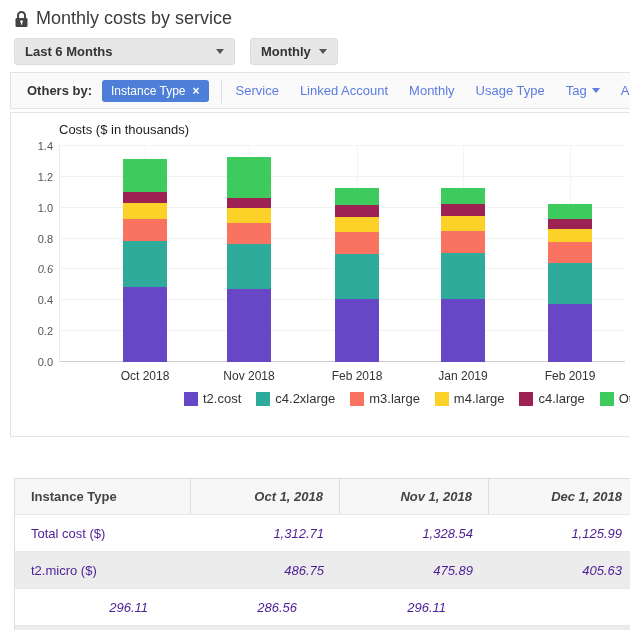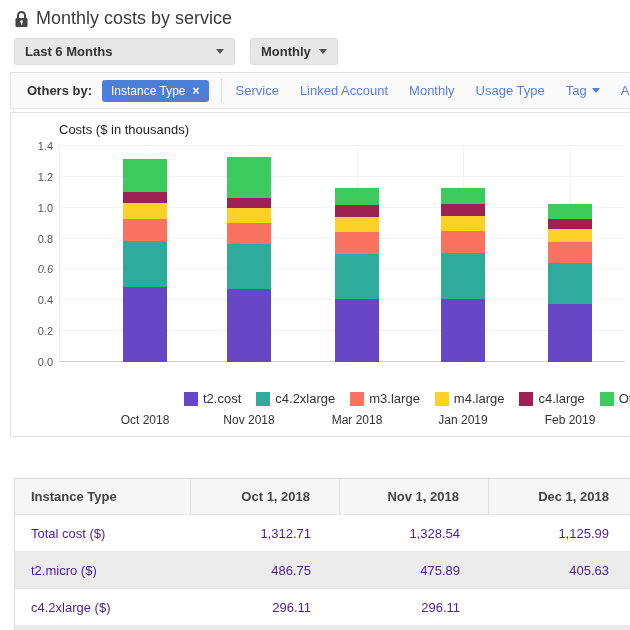--- a/index.html
+++ b/index.html
@@ -34,36 +34,36 @@
   .chart-card { position:absolute; left:10px; top:112px; width:700px; height:325px; background:#fff;
     border:1px solid #e3e3e3; }
   .chart-title { position:absolute; left:48px; top:9px; font-size:13px; color:#1d1d1d; }
   .plot { position:absolute; left:0; top:33px; width:700px; height:216px; }
   .hgrid { position:absolute; left:48px; width:566px; height:1px; background:#f2f2f2; }
   .hgrid.base { background:#cfcfcf; }
   .vgrid { position:absolute; top:0; bottom:0; width:1px; background:#f4f4f4; }
   .yaxisline { position:absolute; left:48px; top:0; bottom:0; width:1px; background:#ececec; }
   .ytick { position:absolute; width:36px; text-align:right; font-size:11px; color:#555; left:6px; }
   .bar-seg { position:absolute; width:44px; }
-  .xlabel { position:absolute; top:256px; width:90px; text-align:center; font-size:12px; color:#333;margin-top:44px; }
+  .xlabel { position:absolute; top:256px; width:90px; text-align:center; font-size:12px; color:#333; }
   .legend { position:absolute; left:173px; top:278px; display:flex; align-items:center; gap:15px; white-space:nowrap; }
   .legend-item { display:flex; align-items:center; gap:5px; font-size:13px; color:#333; cursor:pointer; }
   .swatch { width:14px; height:14px; display:inline-block; }
 
   
   .cost-table { position:absolute; left:14px; top:478px; width:700px; border:1px solid #ddd; }
   .trow { display:flex; }
   .thead { background:#f7f7f7; height:35px; }
   .thead .tcell { font-weight:bold; color:#444; border-right:1px solid #ddd; }
   .thead .tcell:last-child { border-right:none; }
   .tdata { height:37px; border-top:1px solid #e8e8e8; background:#fff; }
   .tdata.alt { background:#ececec; }
   .tcell { font-size:13px; color:#4c1d95; display:flex; align-items:center; }
   .tcell.c0 { width:176px; padding-left:16px; justify-content:flex-start; }
-  .tcell.cn { width:149px; padding-right:29px; justify-content:flex-end; }
+  .tcell.cn { width:149px; padding-right:16px; justify-content:flex-end;font-style:italic; }
   .partial-row { height:10px; background:#ececec; border-top:1px solid #e8e8e8; }
 </style>
 </head>
 <body>
 
 <span class="lock">
   <svg width="15" height="17" viewBox="0 0 15 17">
     <path d="M4 7 V4.5 a3.5 3.5 0 0 1 7 0 V7" fill="none" stroke="#444" stroke-width="2"></path>
     <rect x="1.5" y="7" width="12" height="9" rx="1.2" fill="#444"></rect>
     <circle cx="7.5" cy="10.6" r="1.3" fill="#fff"></circle>
@@ -150,21 +150,21 @@
       <div class="bar-seg" style="left: 537px; bottom: 0px; height: 58.0114px; background: rgb(104, 71, 198);"></div>
       <div class="bar-seg" style="left: 537px; bottom: 58.0114px; height: 41.04px; background: rgb(47, 171, 155);"></div>
       <div class="bar-seg" style="left: 537px; bottom: 99.0514px; height: 21.4457px; background: rgb(250, 115, 96);"></div>
       <div class="bar-seg" style="left: 537px; bottom: 120.497px; height: 12.4971px; background: rgb(252, 210, 41);"></div>
       <div class="bar-seg" style="left: 537px; bottom: 132.994px; height: 10.0286px; background: rgb(158, 33, 84);"></div>
       <div class="bar-seg" style="left: 537px; bottom: 143.023px; height: 14.9657px; background: rgb(62, 203, 93);"></div>
     </div>
   <div id="xlabels">
       <div class="xlabel" style="left: 89px;">Oct 2018</div>
       <div class="xlabel" style="left: 193px;">Nov 2018</div>
-      <div class="xlabel" style="left: 301px;">Mar 2018</div>
+      <div class="xlabel" style="left: 301px;">Feb 2018</div>
       <div class="xlabel" style="left: 407px;">Jan 2019</div>
       <div class="xlabel" style="left: 514px;">Feb 2019</div>
     </div>
   <div class="legend">
       <span class="legend-item">
         <span class="swatch" style="background: rgb(104, 71, 198);"></span>
         <span>t2.cost</span>
       </span>
       <span class="legend-item">
         <span class="swatch" style="background: rgb(47, 171, 155);"></span>
@@ -203,19 +203,19 @@
         <div class="tcell cn">1,328.54</div>
         <div class="tcell cn">1,125.99</div>
       </div>
       <div class="trow tdata alt">
         <div class="tcell c0">t2.micro ($)</div>
         <div class="tcell cn">486.75</div>
         <div class="tcell cn">475.89</div>
         <div class="tcell cn">405.63</div>
       </div>
       <div class="trow tdata">
-        <div class="tcell c0">c4.2xlarge ($)</div>
         <div class="tcell cn">296.11</div>
+        <div class="tcell cn">286.56</div>
         <div class="tcell cn">296.11</div>
       </div>
     </div>
   <div class="partial-row"></div>
 </div>
 
 </body></html>

